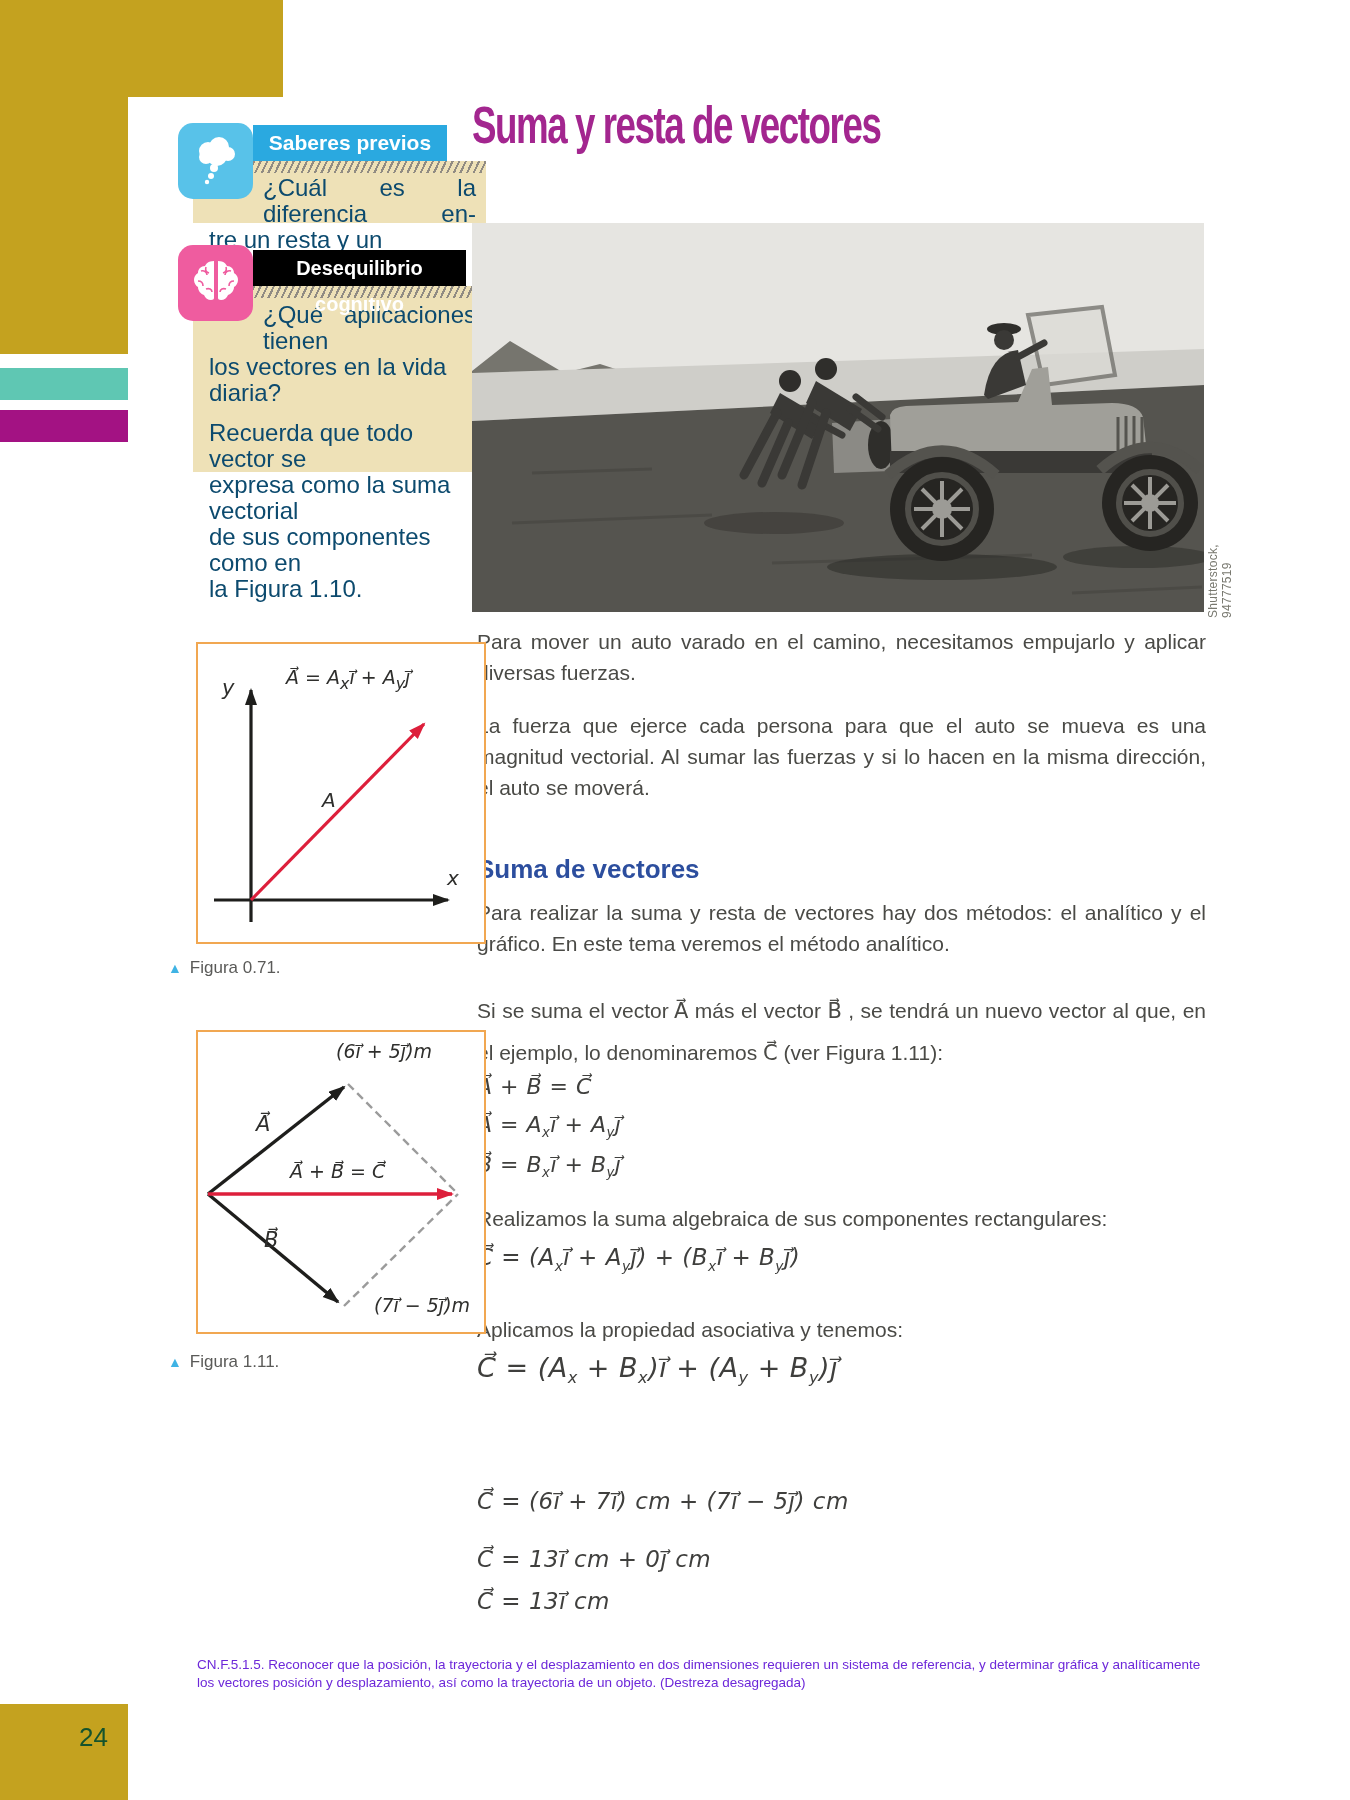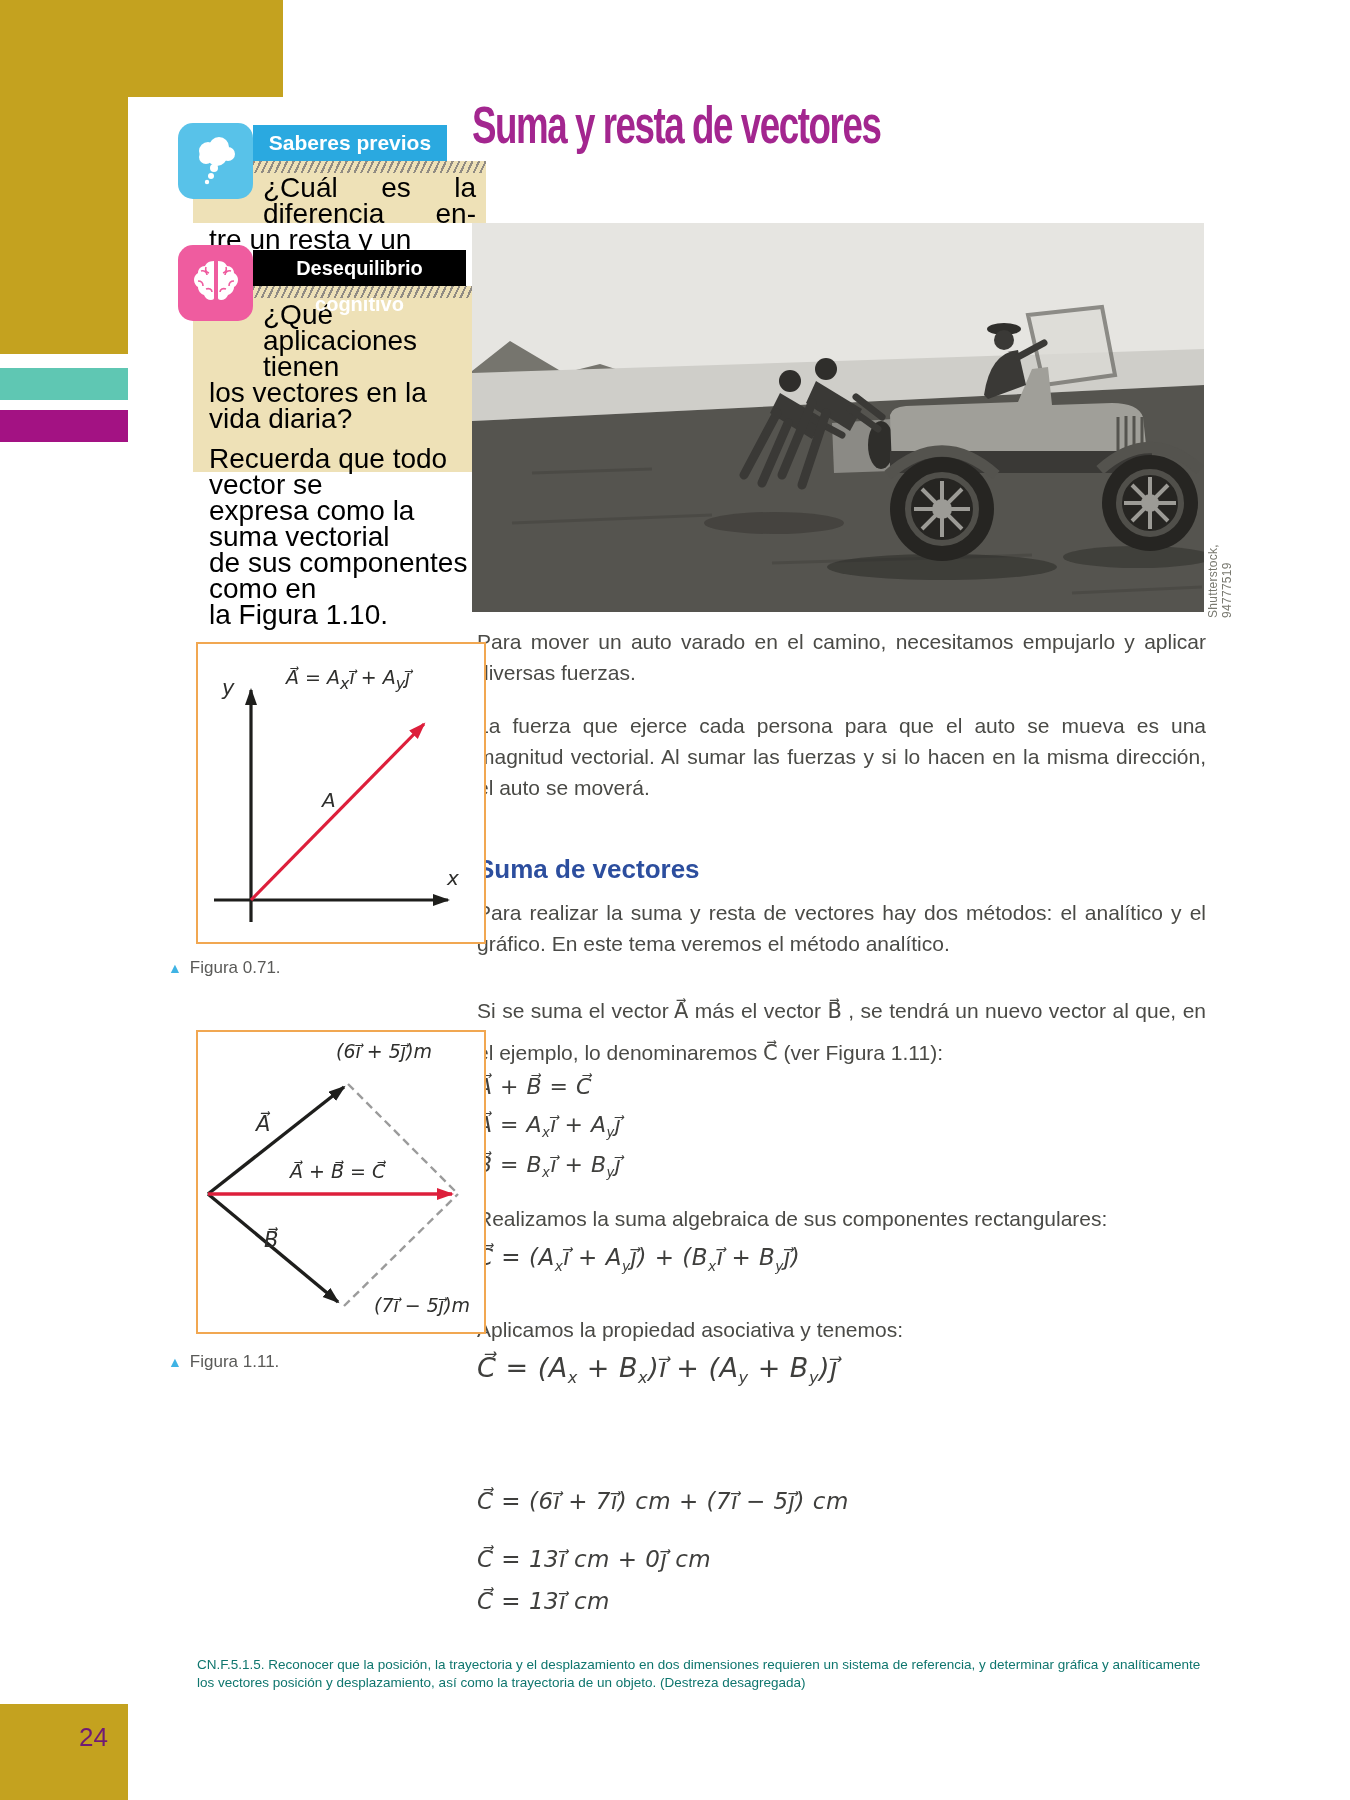--- a/index.html
+++ b/index.html
@@ -9,53 +9,53 @@
     font-family:"Liberation Sans","DejaVu Sans",sans-serif; color:#454543; overflow:hidden;
   }
   .abs { position:absolute; }
 
   
   .gold-top    { left:0; top:0; width:283px; height:97px; background:#C4A21F; }
   .gold-col    { left:0; top:0; width:128px; height:354px; background:#C4A21F; }
   .teal-bar    { left:0; top:368px; width:128px; height:32px; background:#5FC7B3; }
   .magenta-bar { left:0; top:410px; width:128px; height:32px; background:#A31283; }
   .gold-bottom { left:0; top:1704px; width:128px; height:96px; background:#C4A21F;
-                 color:#701a75; font-size:26px; text-align:right; padding:18px 20px 0 0; }
+                 color:#14532d; font-size:26px; text-align:right; padding:18px 20px 0 0; }
 
   
   .tan-box { background:#EEE1B7; }
   .hatch { background-image:repeating-linear-gradient(115deg, rgba(82,82,96,.6) 0 2px, rgba(0,0,0,0) 2px 6px); }
   .callout-bar { color:#fff; font-weight:bold; text-align:center; }
   .saberes-bar { left:253px; top:125px; width:194px; height:36px; background:#2AA9E0;
                  font-size:21px; line-height:36px; }
   .deseq-bar   { left:253px; top:250px; width:213px; height:36px; background:#000000;
                  font-size:20px; line-height:36px; }
   .saberes-hatch { left:253px; top:161px; width:233px; height:12px; background-color:#EEE1B7; }
   .deseq-hatch   { left:253px; top:286px; width:233px; height:12px; background-color:#EEE1B7; }
   .saberes-body { left:193px; top:161px; width:293px; height:62px; padding:14px 10px 0 16px; }
   .deseq-body   { left:193px; top:286px; width:293px; height:186px; padding:16px 10px 0 16px; }
-  .callout-text { font-size:28px; line-height:26px; color:#000000; }
+  .callout-text { font-size:24px; line-height:26px; color:#0c4a6e; }
   .line-block { display:block; }
   .indent-just { padding-left:54px; text-align:justify; text-align-last:justify; }
   .tile { width:75px; height:76px; border-radius:15px; display:flex; align-items:center; justify-content:center; }
   .tile-blue { left:178px; top:123px; background:#58C2E9; }
   .tile-pink { left:178px; top:245px; background:#EF5C9F; }
   .deseq-para { margin-top:14px; }
 
   
   .page-title { left:472px; top:96px; width:600px; font-size:51px; font-weight:bold; color:#A3268F;
                 letter-spacing:-2px; transform:scaleX(.72); transform-origin:left top; white-space:nowrap; }
   .photo-frame { left:472px; top:223px; width:732px; height:389px; background:#E6E5E1; overflow:hidden; }
   .photo-credit { left:1206px; top:488px; height:130px; writing-mode:vertical-rl; transform:rotate(180deg);
                   font-size:12px; color:#78786F; letter-spacing:.3px; }
   .para { width:729px; font-size:21px; line-height:31px; text-align:justify; color:#4A4A46; }
   .section-heading { font-size:26px; font-weight:bold; color:#2C4E9E; }
   .math { font-family:"DejaVu Sans",sans-serif; font-style:italic; font-size:22px; color:#3F3F3D; letter-spacing:.5px; }
   .math sub { font-size:.6em; font-style:italic; }
-  .footer-note { width:1015px; font-size:13.5px; line-height:18px; color:#0f766e; }
+  .footer-note { width:1015px; font-size:13.5px; line-height:18px; color:#6d28d9; }
 
   
   .fig-box { width:290px; background:#fff; border:2px solid #F1A751; }
   .fig110 { left:196px; top:642px; height:302px; }
   .fig111 { left:196px; top:1030px; height:304px; }
   .fig-label { position:absolute; font-family:"DejaVu Sans",sans-serif; font-style:italic;
                color:#2F2F2D; font-size:19px; white-space:nowrap; }
   .caption { display:flex; align-items:baseline; gap:8px; font-size:17px; color:#5A5A58; }
   .caption .tri { color:#3FB3E4; font-size:14px; font-style:normal; }
 </style>

